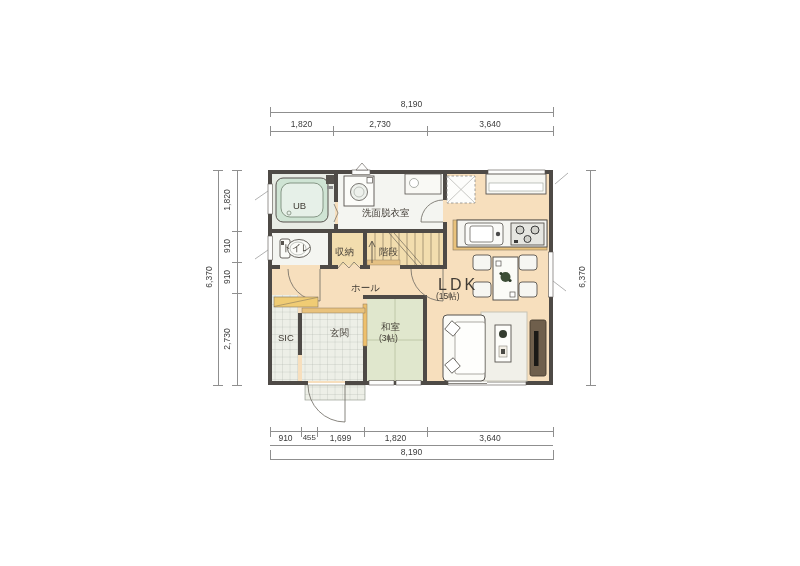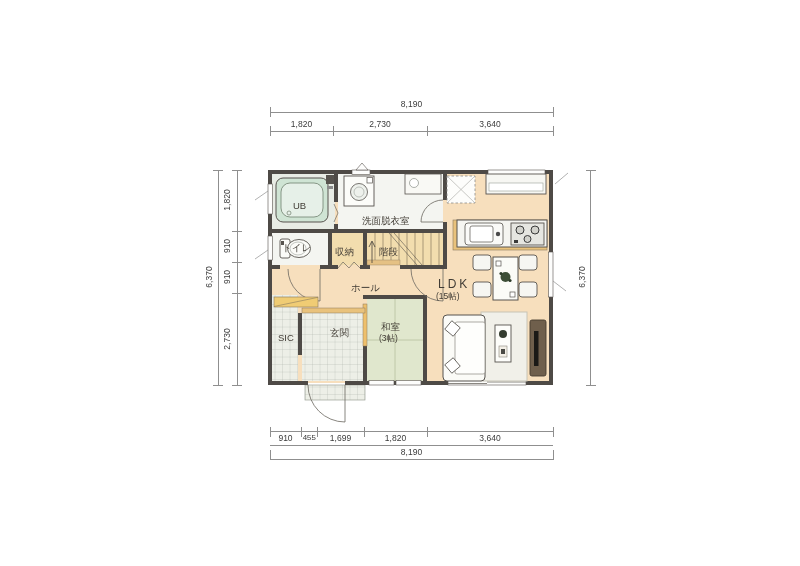--- a/index.html
+++ b/index.html
@@ -5,21 +5,21 @@
   html,body{margin:0;padding:0;background:#fff;}
   .canvas{position:relative;width:800px;height:566px;background:#ffffff;overflow:hidden;
           font-family:"Liberation Sans","DejaVu Sans",sans-serif;}
   .dim{position:absolute;font-size:8.5px;color:#3b3b3b;text-align:center;white-space:nowrap;line-height:10px;}
   .dim.small{font-size:8px;letter-spacing:-0.5px;}
   .vtext{position:absolute;width:50px;height:10px;font-size:8.5px;color:#3b3b3b;text-align:center;
          white-space:nowrap;line-height:10px;transform:rotate(-90deg);transform-origin:center;}
   .dline{position:absolute;background:#8f8f8f;}
   .room-label{position:absolute;font-size:9.5px;color:#413c35;text-align:left;white-space:nowrap;line-height:11px;}
   .room-label.sub{font-size:8.5px;}
-  .room-label.big{font-size:12px;letter-spacing:3px;}
+  .room-label.big{font-size:16px;letter-spacing:3px;}
   svg{position:absolute;overflow:visible;}
 </style>
 </head>
 <body>
 
 <div class="canvas">
 
   <svg style="left:248px;top:150px;" width="325" height="270" viewBox="-20 -20 325 270">
     <defs>
       <pattern id="tile" width="7.5" height="7.5" patternUnits="userSpaceOnUse">
@@ -166,21 +166,21 @@
       <rect x="266" y="161" width="4.5" height="35" fill="#1a1916"></rect>
     </g>
     <g>
       <rect x="6" y="127" width="44" height="10" fill="#f0cc74" stroke="#8a7a5e" stroke-width="0.6"></rect>
       <path d="M 6 136.5 L 50 127.3" stroke="#8a7a5e" stroke-width="0.6" fill="none"></path>
       <rect x="34" y="138" width="63" height="5" fill="#e9c27c" stroke="#8a7a5e" stroke-width="0.5"></rect>
     </g>
   </svg>
 
   <div class="room-label" style="left:293px;top:200px;width:24px;">UB</div>
-  <div class="room-label" style="left:362px;top:215px;width:56px;">洗面脱衣室</div>
+  <div class="room-label" style="left:362px;top:207px;width:56px;">洗面脱衣室</div>
   <div class="room-label" style="left:282px;top:242px;width:36px;">トイレ</div>
   <div class="room-label" style="left:335px;top:246px;width:32px;">収納</div>
   <div class="room-label" style="left:379px;top:246px;width:32px;">階段</div>
   <div class="room-label" style="left:323px;top:282px;width:40px;margin-left:28px;">ホール</div>
   <div class="room-label big" style="left:438px;top:279px;width:42px;">LDK</div>
   <div class="room-label sub" style="left:436px;top:291px;width:44px;">(15帖)</div>
   <div class="room-label" style="left:330px;top:327px;width:32px;">玄関</div>
   <div class="room-label" style="left:278px;top:332px;width:32px;">SIC</div>
   <div class="room-label" style="left:381px;top:321px;width:32px;">和室</div>
   <div class="room-label sub" style="left:379px;top:333px;width:36px;">(3帖)</div>

